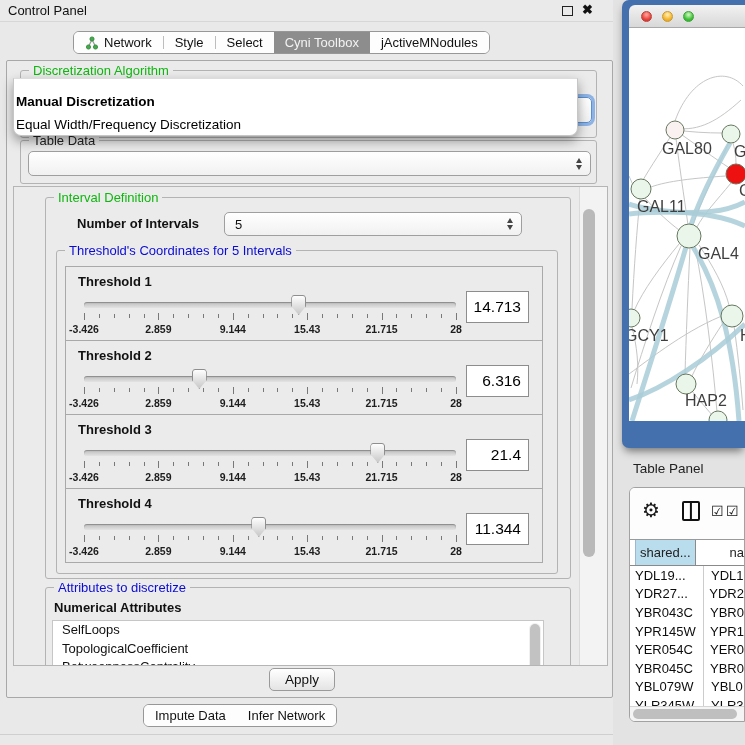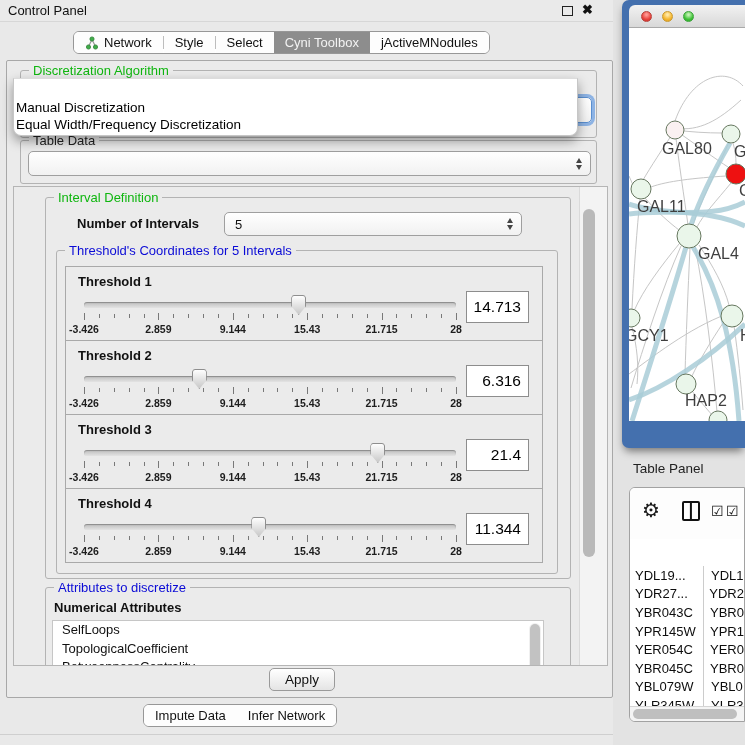--- a/index.html
+++ b/index.html
@@ -29,21 +29,21 @@
   .blue { color:#0b0bd6; }
 
   .algo-group { left:20px; top:70px; width:577px; height:68px; }
   .combo { position:absolute; background:linear-gradient(#ffffff,#f1f1f1); border:1px solid #9f9f9f; border-radius:5px; font-size:13px; color:#111; display:flex; align-items:center; padding:0 26px 0 10px; }
   .algo-combo { left:28px; top:97px; width:564px; height:26px; z-index:5;
     box-shadow:0 0 0 3px rgba(110,160,225,.75); border-color:#5a8fd0; }
 
   .popup { position:absolute; left:13px; top:78px; width:565px; height:58px; background:#fff; border:1px solid #c6c6c6; border-top:1px solid #dcdcdc; border-radius:0 0 8px 8px; box-shadow:0 5px 12px rgba(0,0,0,.38); z-index:30; }
   .popup-placeholder { position:absolute; top:4px; left:0; right:0; text-align:center; font-size:13px; color:#b3b3b3; }
   .popup-item { position:absolute; left:2px; font-size:13.5px; color:#000; white-space:nowrap; }
-  .popup-item.opt0 { top:21px; font-weight:normal; }
+  .popup-item.opt0 { top:15px; font-weight:bold; }
   .popup-item.opt1 { top:38px; }
 
   .td-group { left:20px; top:140px; width:577px; height:44px; }
   .td-combo { left:28px; top:151px; width:563px; height:25px; }
 
   .stepper { position:absolute; right:8px; top:50%; transform:translateY(-50%); display:flex; flex-direction:column; gap:2px; }
   .stepper .up { width:0; height:0; border-left:3.5px solid transparent; border-right:3.5px solid transparent; border-bottom:5px solid #444; }
   .stepper .down { width:0; height:0; border-left:3.5px solid transparent; border-right:3.5px solid transparent; border-top:5px solid #444; }
 
   .scrollpanel { position:absolute; left:13px; top:186px; width:595px; height:480px; border:1px solid #b5b5b5; background:#ebebeb; overflow:hidden; }
@@ -454,20 +454,24 @@
   </div>
 
   <div class="tp-title">Table Panel</div>
   <div class="tp-box">
     <div class="tp-toolbar">
       <span class="gear">⚙</span>
       <span class="colicon"></span>
       <span class="chk a">☑</span>
       <span class="chk b">☑</span>
     </div>
+    <div class="tp-header">
+      <div class="h1">shared...</div>
+      <div class="h2">na</div>
+    </div>
     <div class="tp-rows" id="table-body">
         <div class="trow">
           <div class="tcell c1">YDL19...</div>
           <div class="tcell c2">YDL1</div>
         </div>
         <div class="trow">
           <div class="tcell c1">YDR27...</div>
           <div class="tcell c2">YDR2</div>
         </div>
         <div class="trow">

